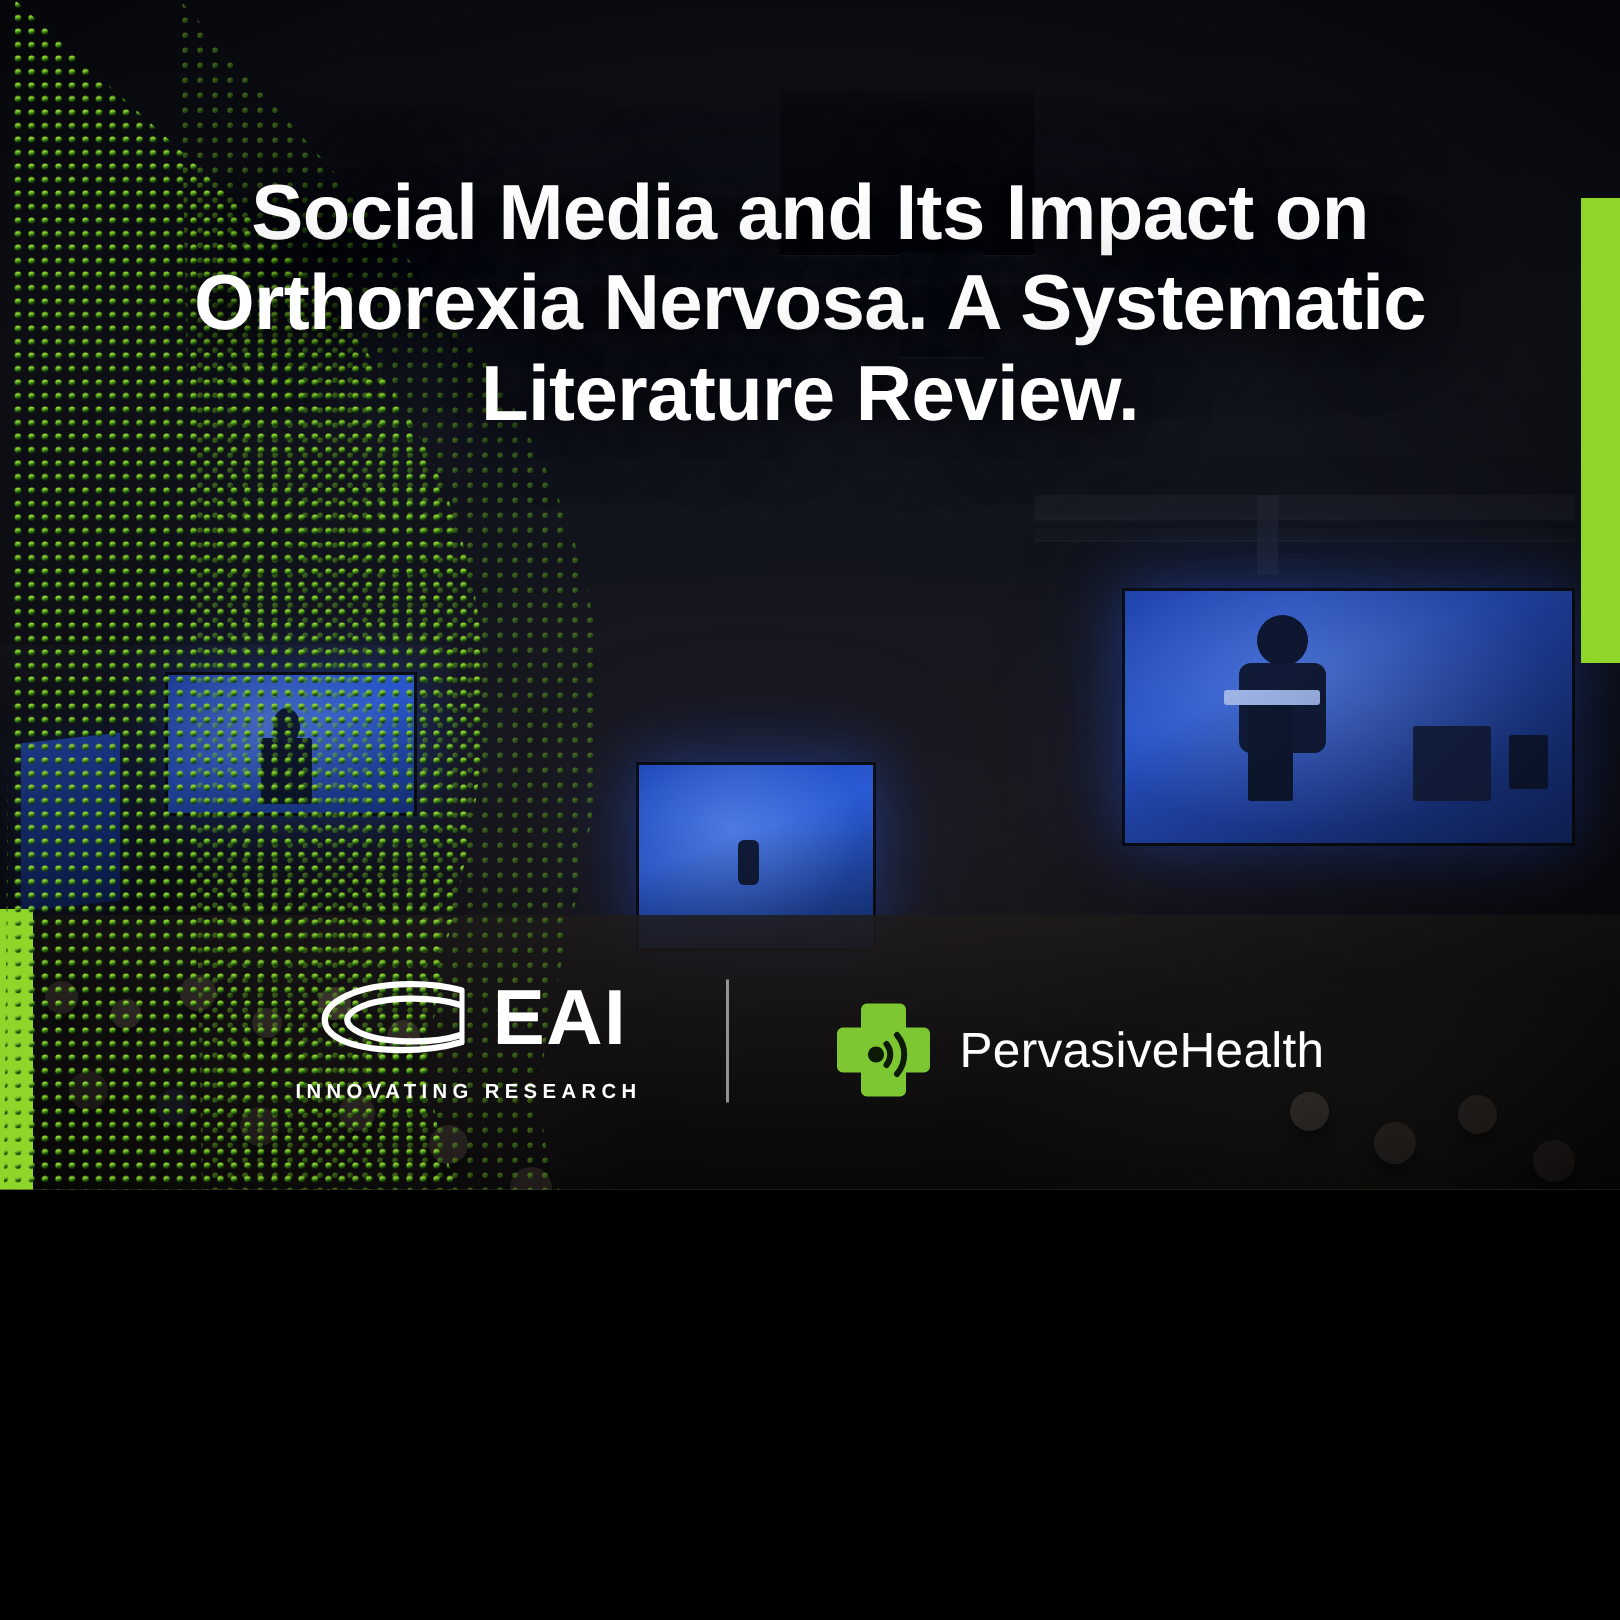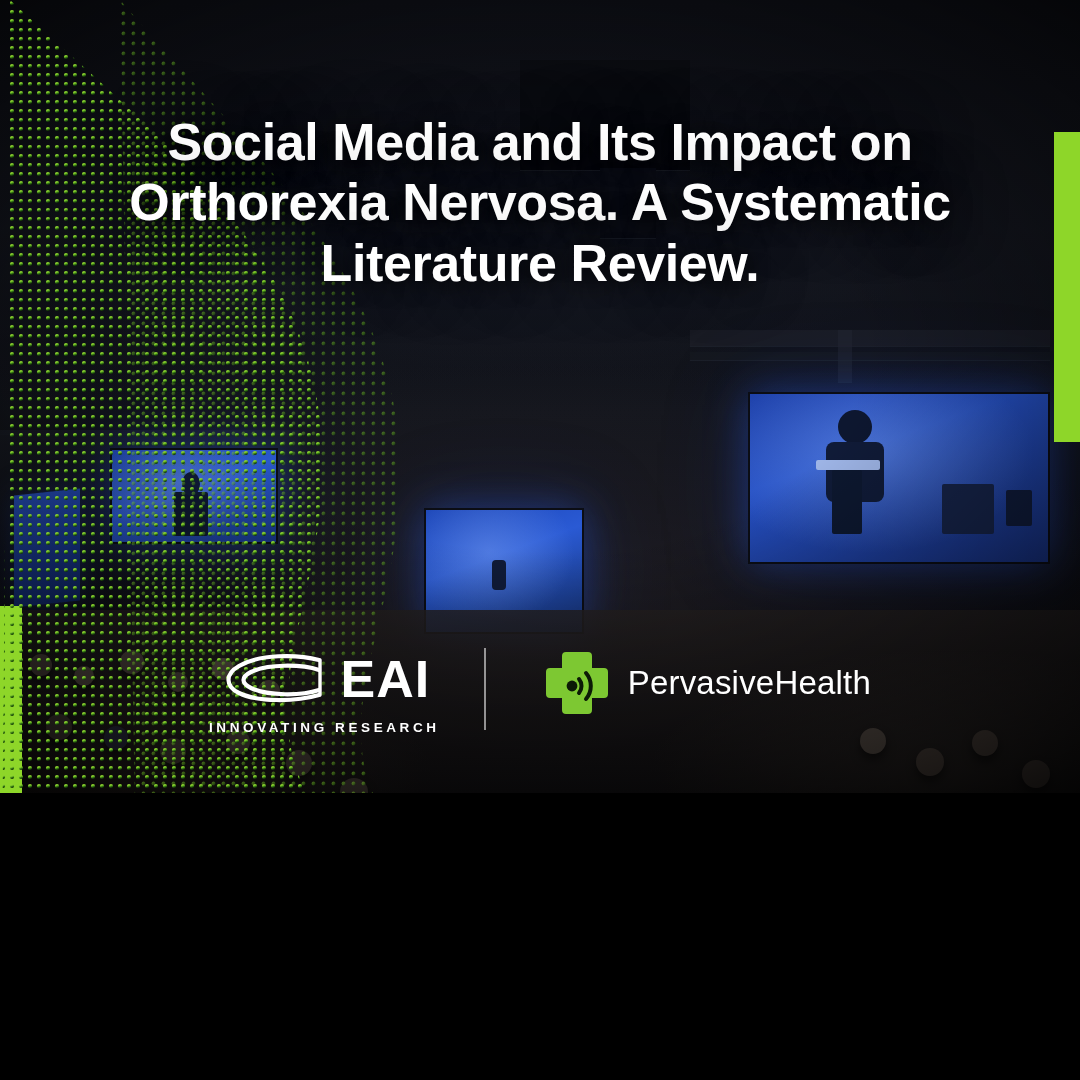--- a/index.html
+++ b/index.html
@@ -126,23 +126,23 @@
     letter-spacing: -0.4px;
     text-shadow: 0 3px 22px rgba(0,0,0,0.85), 0 0 60px rgba(0,0,0,0.6);
   }
 
   
   .footer {
     position: absolute;
     left: 0; right: 0;
     bottom: 58px;
     display: flex;
-    align-items: flex-start;
+    align-items: flex-end;
     justify-content: center;
-    gap: 0;
+    gap: 12px;
   }
   .eai-logo {
     display: flex;
     flex-direction: column;
     align-items: center;
     padding-right: 44px;
   }
   .eai-row { display: flex; align-items: center; gap: 10px; }
   .eai-text {
     color: #fff; font-size: 52px; font-weight: 700; letter-spacing: 1px;

